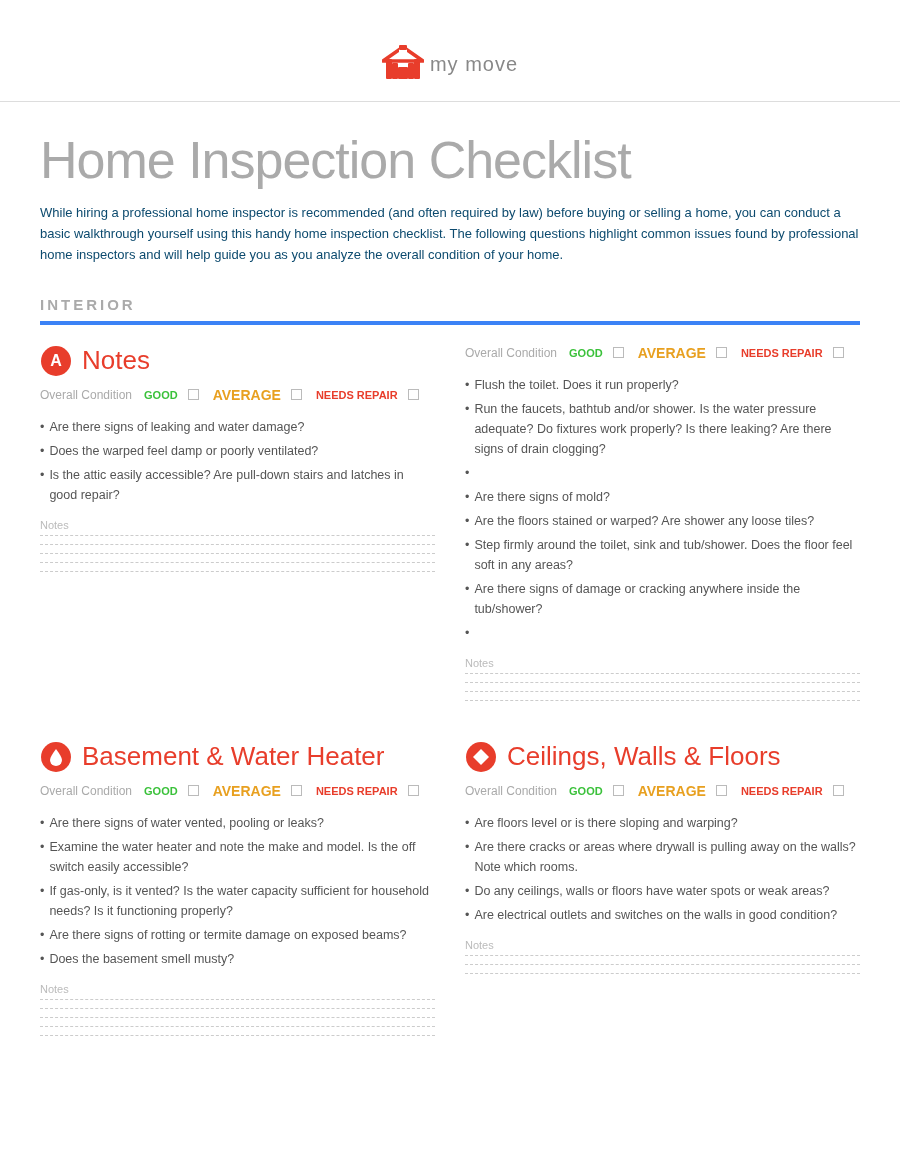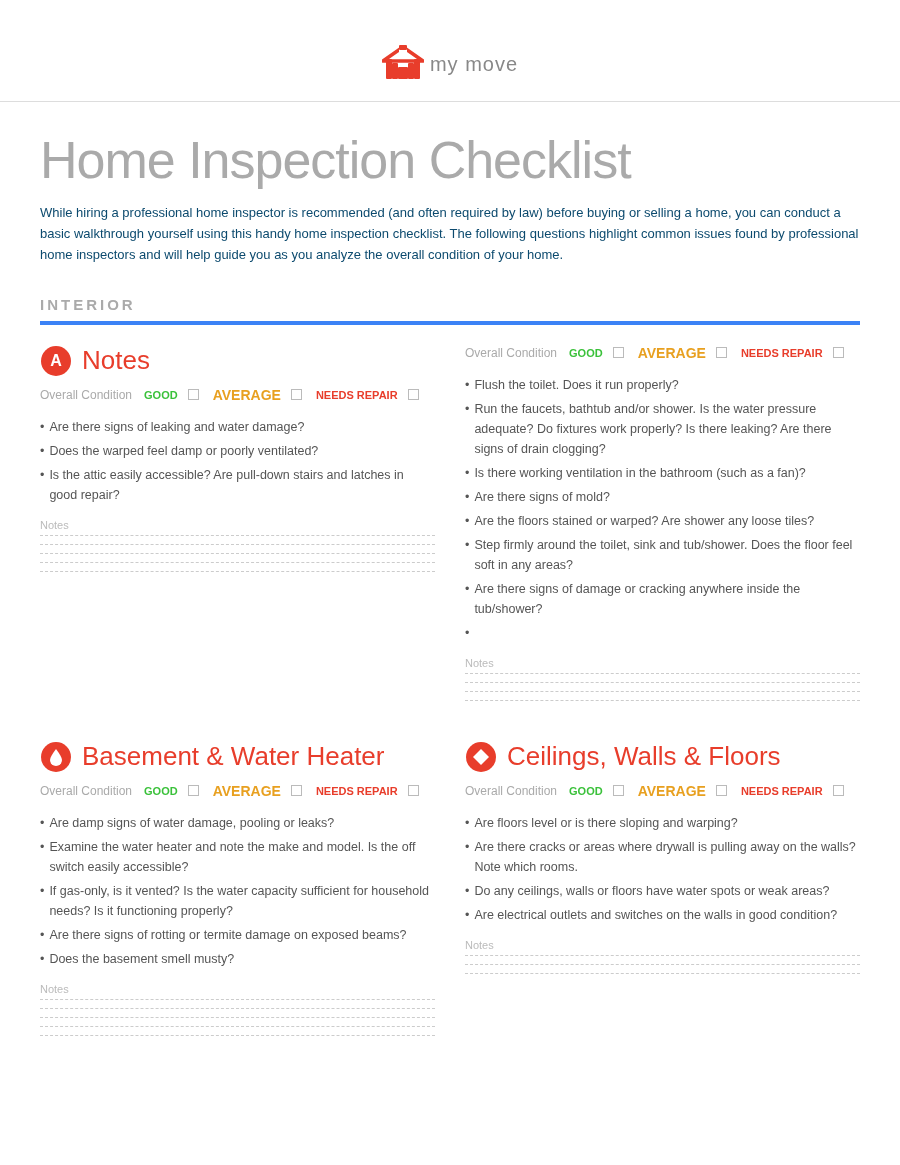--- a/index.html
+++ b/index.html
@@ -252,21 +252,20 @@
         <div class="checklist-item">
           <span class="checklist-bullet">•</span>
           <span>Flush the toilet. Does it run properly?</span>
         </div>
         <div class="checklist-item">
           <span class="checklist-bullet">•</span>
           <span>Run the faucets, bathtub and/or shower. Is the water pressure adequate? Do fixtures work properly? Is there leaking? Are there signs of drain clogging?</span>
         </div>
         <div class="checklist-item">
           <span class="checklist-bullet">•</span>
-          <span>Is there working ventilation in the bathroom (such as a fan)?</span>
         </div>
         <div class="checklist-item">
           <span class="checklist-bullet">•</span>
           <span>Are there signs of mold?</span>
         </div>
         <div class="checklist-item">
           <span class="checklist-bullet">•</span>
           <span>Are the floors stained or warped? Are shower any loose tiles?</span>
         </div>
         <div class="checklist-item">
@@ -304,21 +303,21 @@
         <span class="condition-good">GOOD</span>
         <span class="checkbox"></span>
         <span class="condition-average">AVERAGE</span>
         <span class="checkbox"></span>
         <span class="condition-repair">NEEDS REPAIR</span>
         <span class="checkbox"></span>
       </div>
       <div class="checklist">
         <div class="checklist-item">
           <span class="checklist-bullet">•</span>
-          <span>Are damp signs of water damage, pooling or leaks?</span>
+          <span>Are there signs of water vented, pooling or leaks?</span>
         </div>
         <div class="checklist-item">
           <span class="checklist-bullet">•</span>
           <span>Examine the water heater and note the make and model. Is the off switch easily accessible?</span>
         </div>
         <div class="checklist-item">
           <span class="checklist-bullet">•</span>
           <span>If gas-only, is it vented? Is the water capacity sufficient for household needs? Is it functioning properly?</span>
         </div>
         <div class="checklist-item">

